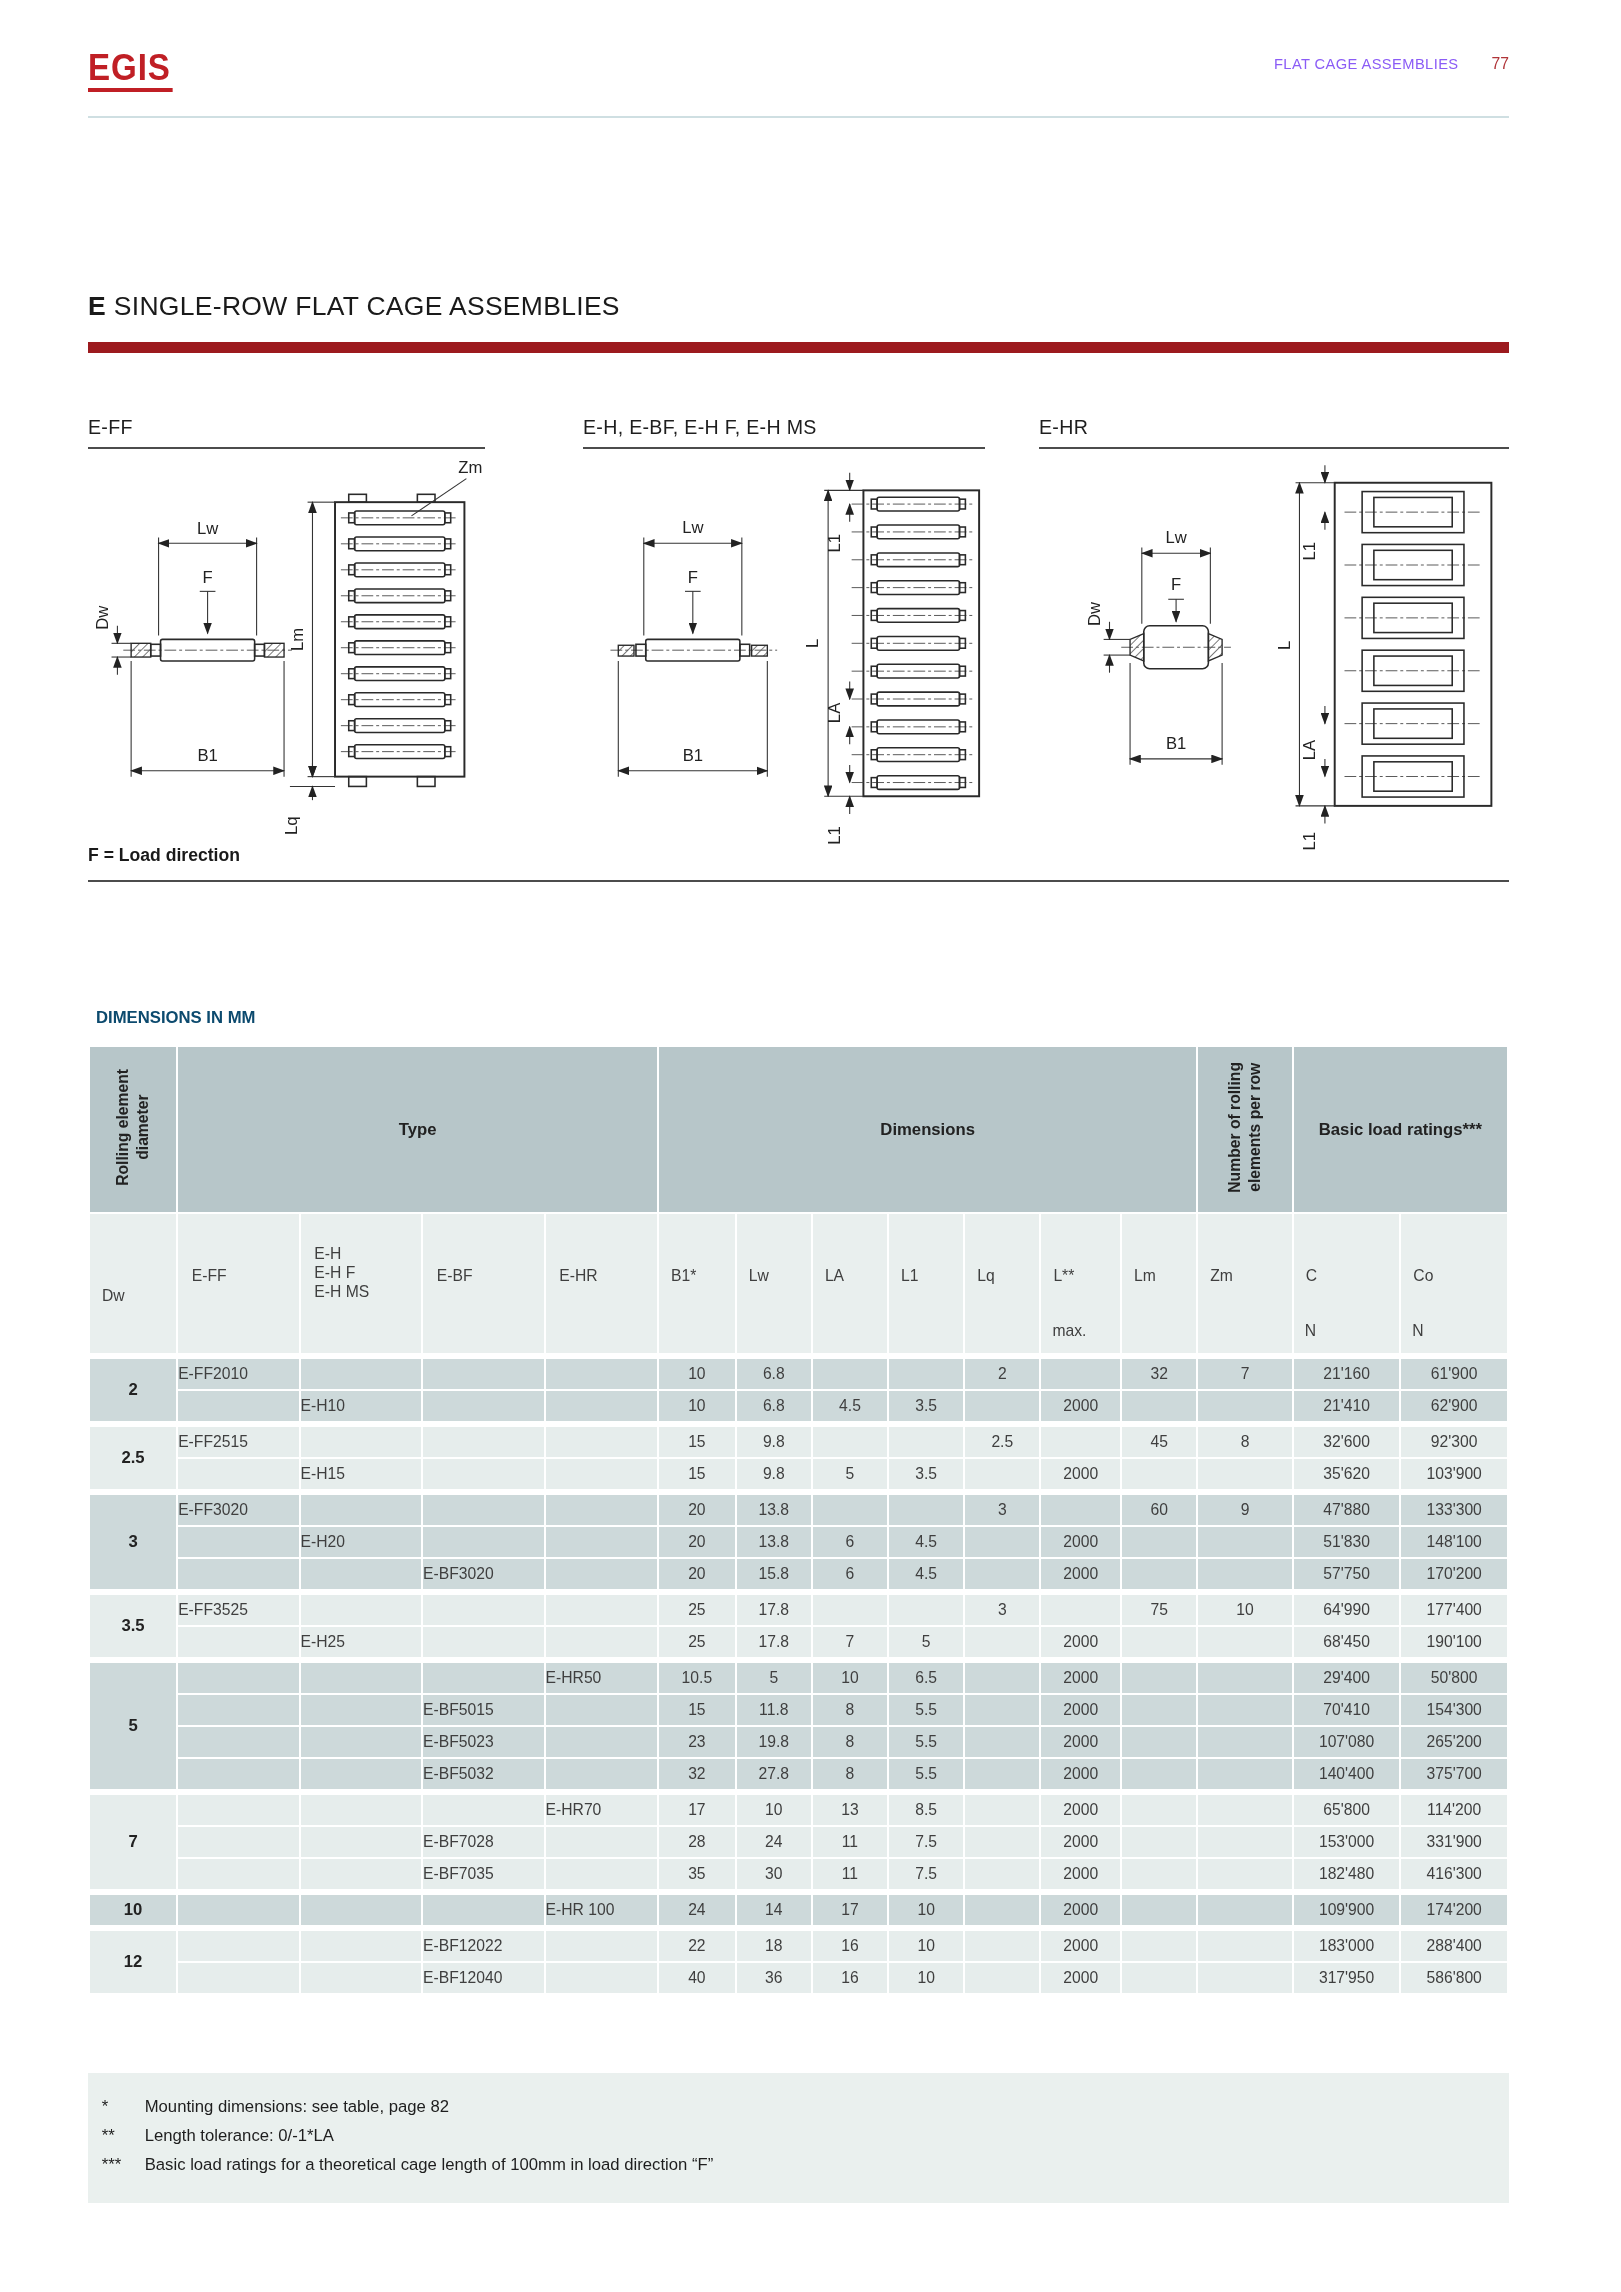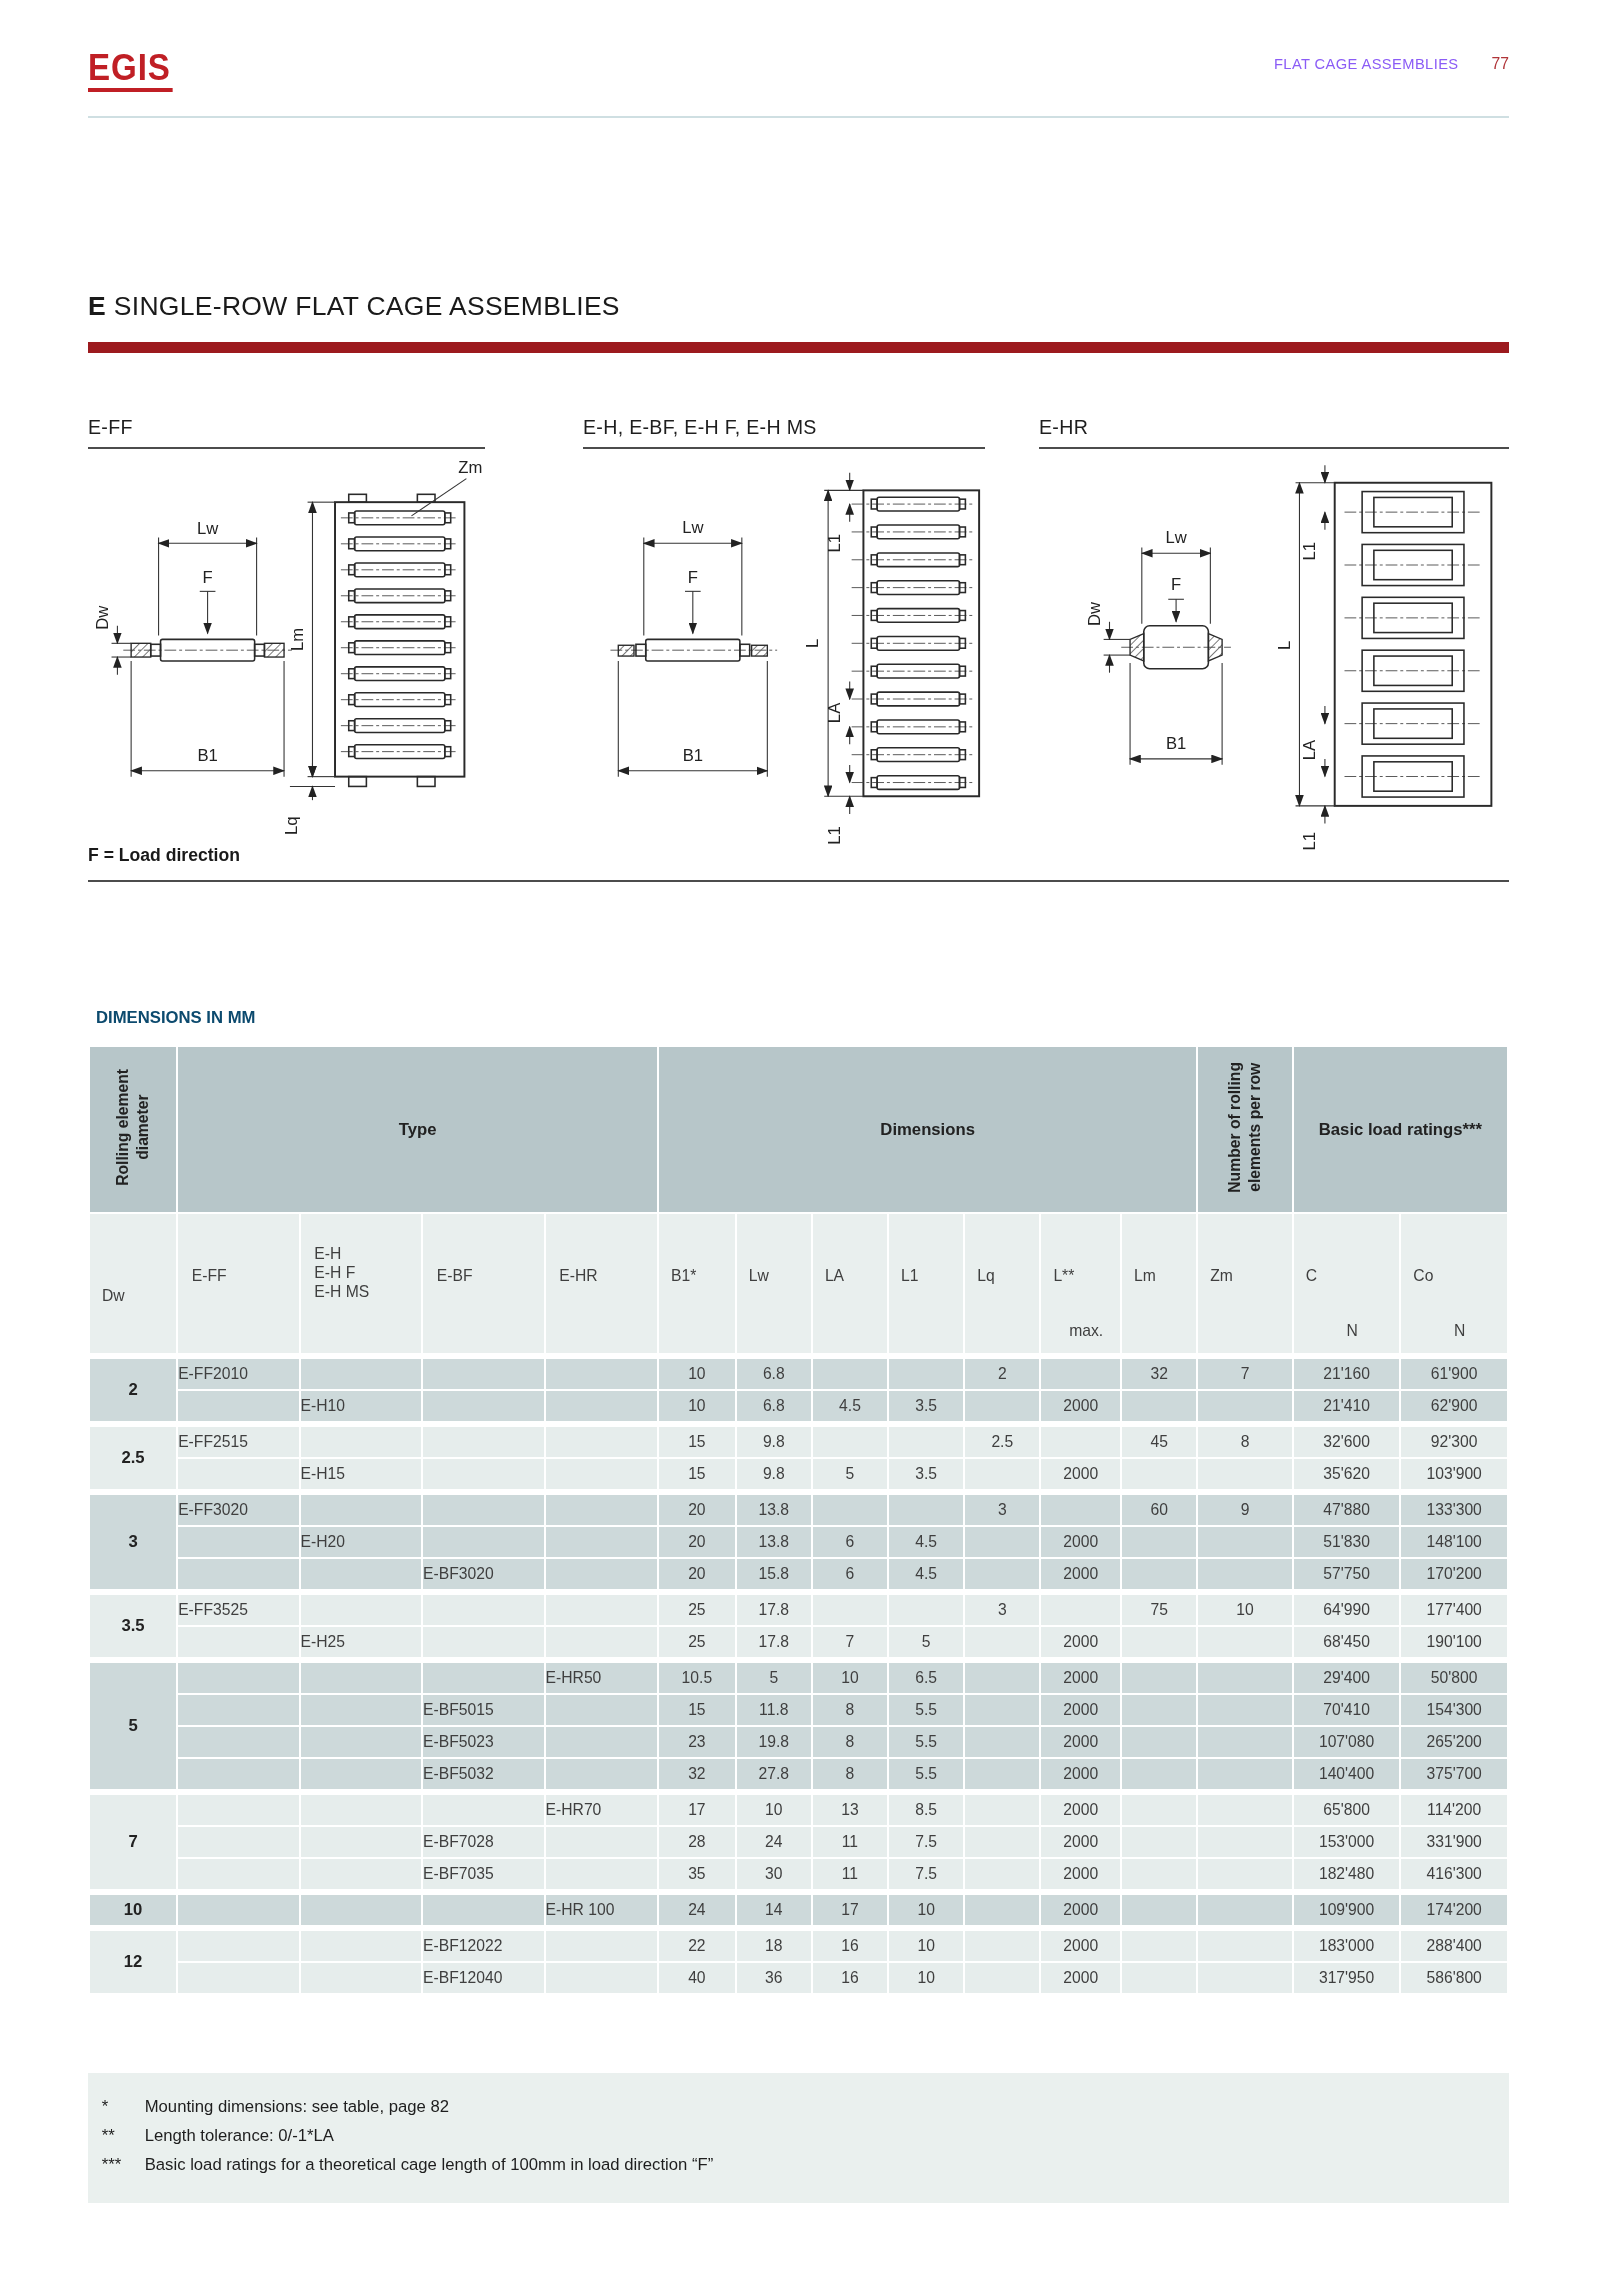--- a/index.html
+++ b/index.html
@@ -53,21 +53,21 @@
   table.spec { width:100%; border-collapse:collapse; table-layout:fixed; }
   table.spec th, table.spec td { border:2.9px solid #fff; padding:0; }
   .group-row th { background:#b7c6c9; height:165px; font-size:16.7px; font-weight:bold; vertical-align:middle; text-align:center; }
   .vert { writing-mode:vertical-rl; transform:rotate(180deg); white-space:pre-line; line-height:1.25; display:inline-block; font-weight:bold; font-size:15.7px; }
   .sub-row th { background:#e9efee; height:139px; font-weight:normal; font-size:15.7px; color:#3f3f3f; vertical-align:top; }
   .shcell { position:relative; height:139px; }
   .shcell .lab   { position:absolute; top:53px;  left:0; right:0; text-align:left;padding-left:12px; }
   .shcell .lab.multi { top:31px; white-space:pre-line; line-height:1.2; text-align:left; padding-left:13.7px; }
   .shcell .lab.left  { text-align:left; padding-left:13.7px; }
   .shcell .lab.low   { top:73px; }
-  .shcell .sub   { position:absolute; top:108px; left:0; right:0; text-align:center;padding-left:11px; }
+  .shcell .sub   { position:absolute; top:108px; left:0; right:0; text-align:left;padding-left:11px; }
   tbody td { height:30px; font-size:15.7px; color:#3f3f3f; vertical-align:middle; }
   tbody tr.dark td  { background:#cdd9da; }
   tbody tr.light td { background:#e6edec; }
   tbody tr.group-start td { border-top-width:6.9px; }
   td.dw-cell { text-align:center; font-weight:bold; font-size:16.7px; color:#222; }
   td.type-cell { text-align:left; padding-left:13.7px; }
   td.num-cell  { text-align:center; }
 
   
   .footnotes { position:absolute; left:88px; top:2073px; width:1421px; background:#eaf0ee; padding:15.7px 0 19.6px 0; }

